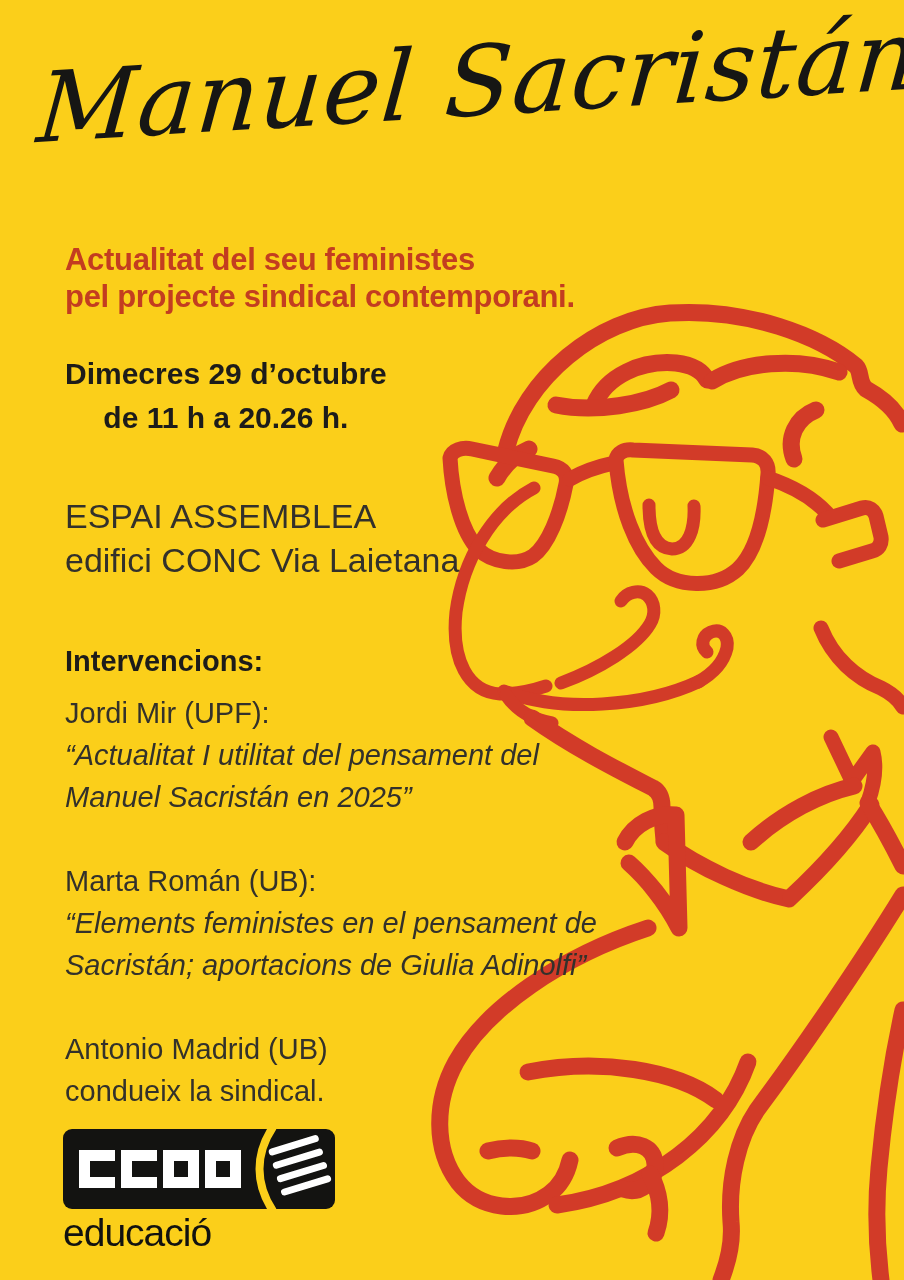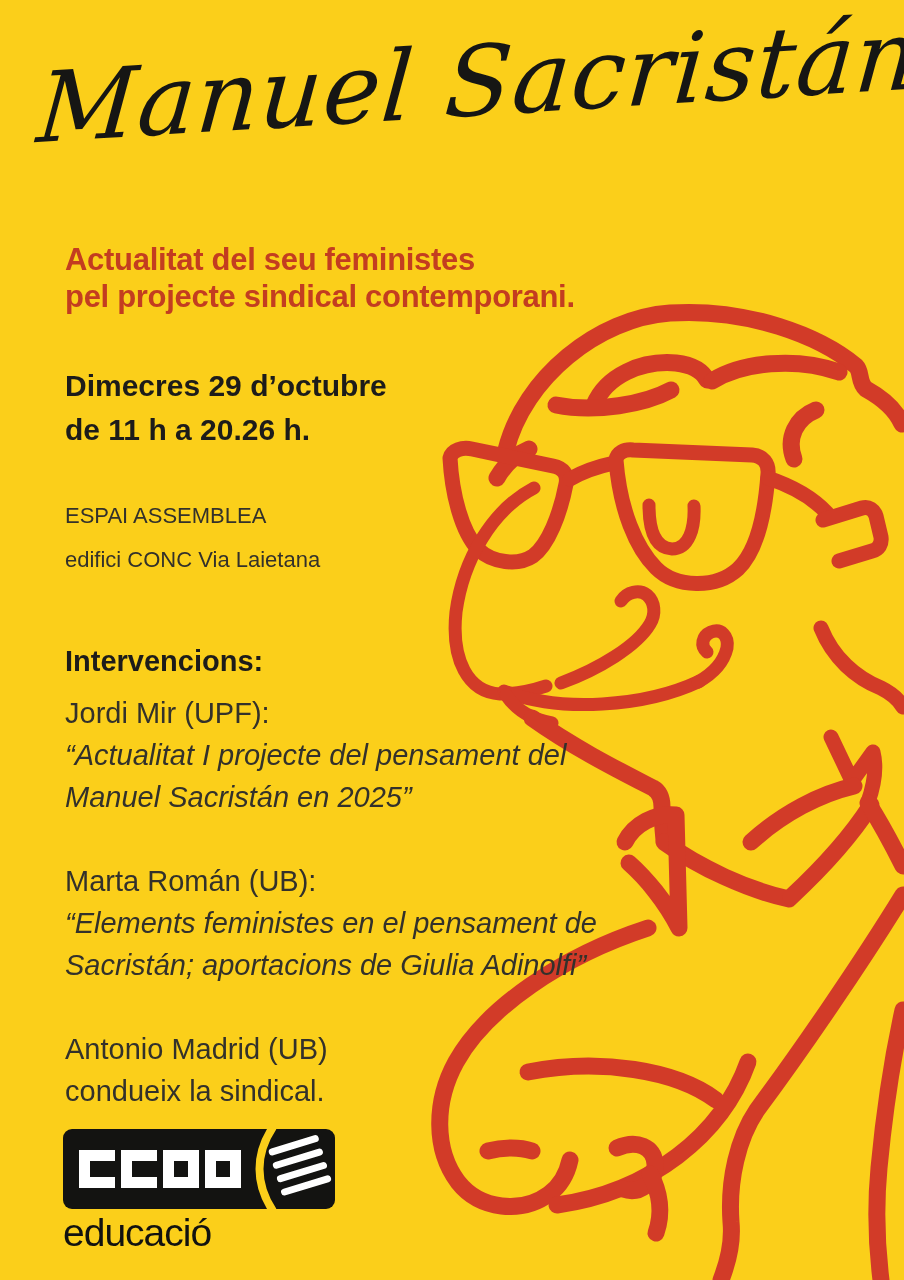--- a/index.html
+++ b/index.html
@@ -26,27 +26,28 @@
     transform-origin:left center;
     white-space:nowrap;
   }
   .subtitle{
     position:absolute;left:65px;top:241px;
     font-size:31px;font-weight:bold;line-height:37px;
     color:#c33d20;
     letter-spacing:-0.3px;
   }
   .dateblock{
-    position:absolute;left:65px;top:364px;
+    position:absolute;left:65px;top:352px;
     font-size:30px;font-weight:bold;line-height:44px;
     color:#1d1c1a;
+    text-align:center;
   }
   .venueblock{
     position:absolute;left:65px;top:494px;
-    font-size:22px;line-height:44px;color:#33312b;
+    font-size:34px;line-height:44px;color:#33312b;
   }
   .speakers{
     position:absolute;left:65px;top:640px;
     font-size:29px;line-height:42px;color:#33312b;
   }
   .speakers .heading{font-weight:bold;color:#1d1c1a;}
   .speaker-block{margin-top:42px;}
   .speaker-block.first{margin-top:10px;}
   .talk{font-style:italic;}
   .footer{position:absolute;left:63px;top:1129px;}
@@ -131,21 +132,21 @@
     <div class="venueblock">
       <div>ESPAI ASSEMBLEA</div>
       <div>edifici CONC Via Laietana</div>
     </div>
 
     <div class="speakers">
       <div class="heading">Intervencions:</div>
 
       <div class="speaker-block first">
         <div>Jordi Mir (UPF):</div>
-        <div class="talk">“Actualitat I projecte del pensament del</div>
+        <div class="talk">“Actualitat I utilitat del pensament del</div>
         <div class="talk">Manuel Sacristán en 2025”</div>
       </div>
 
       <div class="speaker-block">
         <div>Marta Román (UB):</div>
         <div class="talk">“Elements feministes en el pensament de</div>
         <div class="talk">Sacristán; aportacions de Giulia Adinolfi”</div>
       </div>
 
       <div class="speaker-block">

